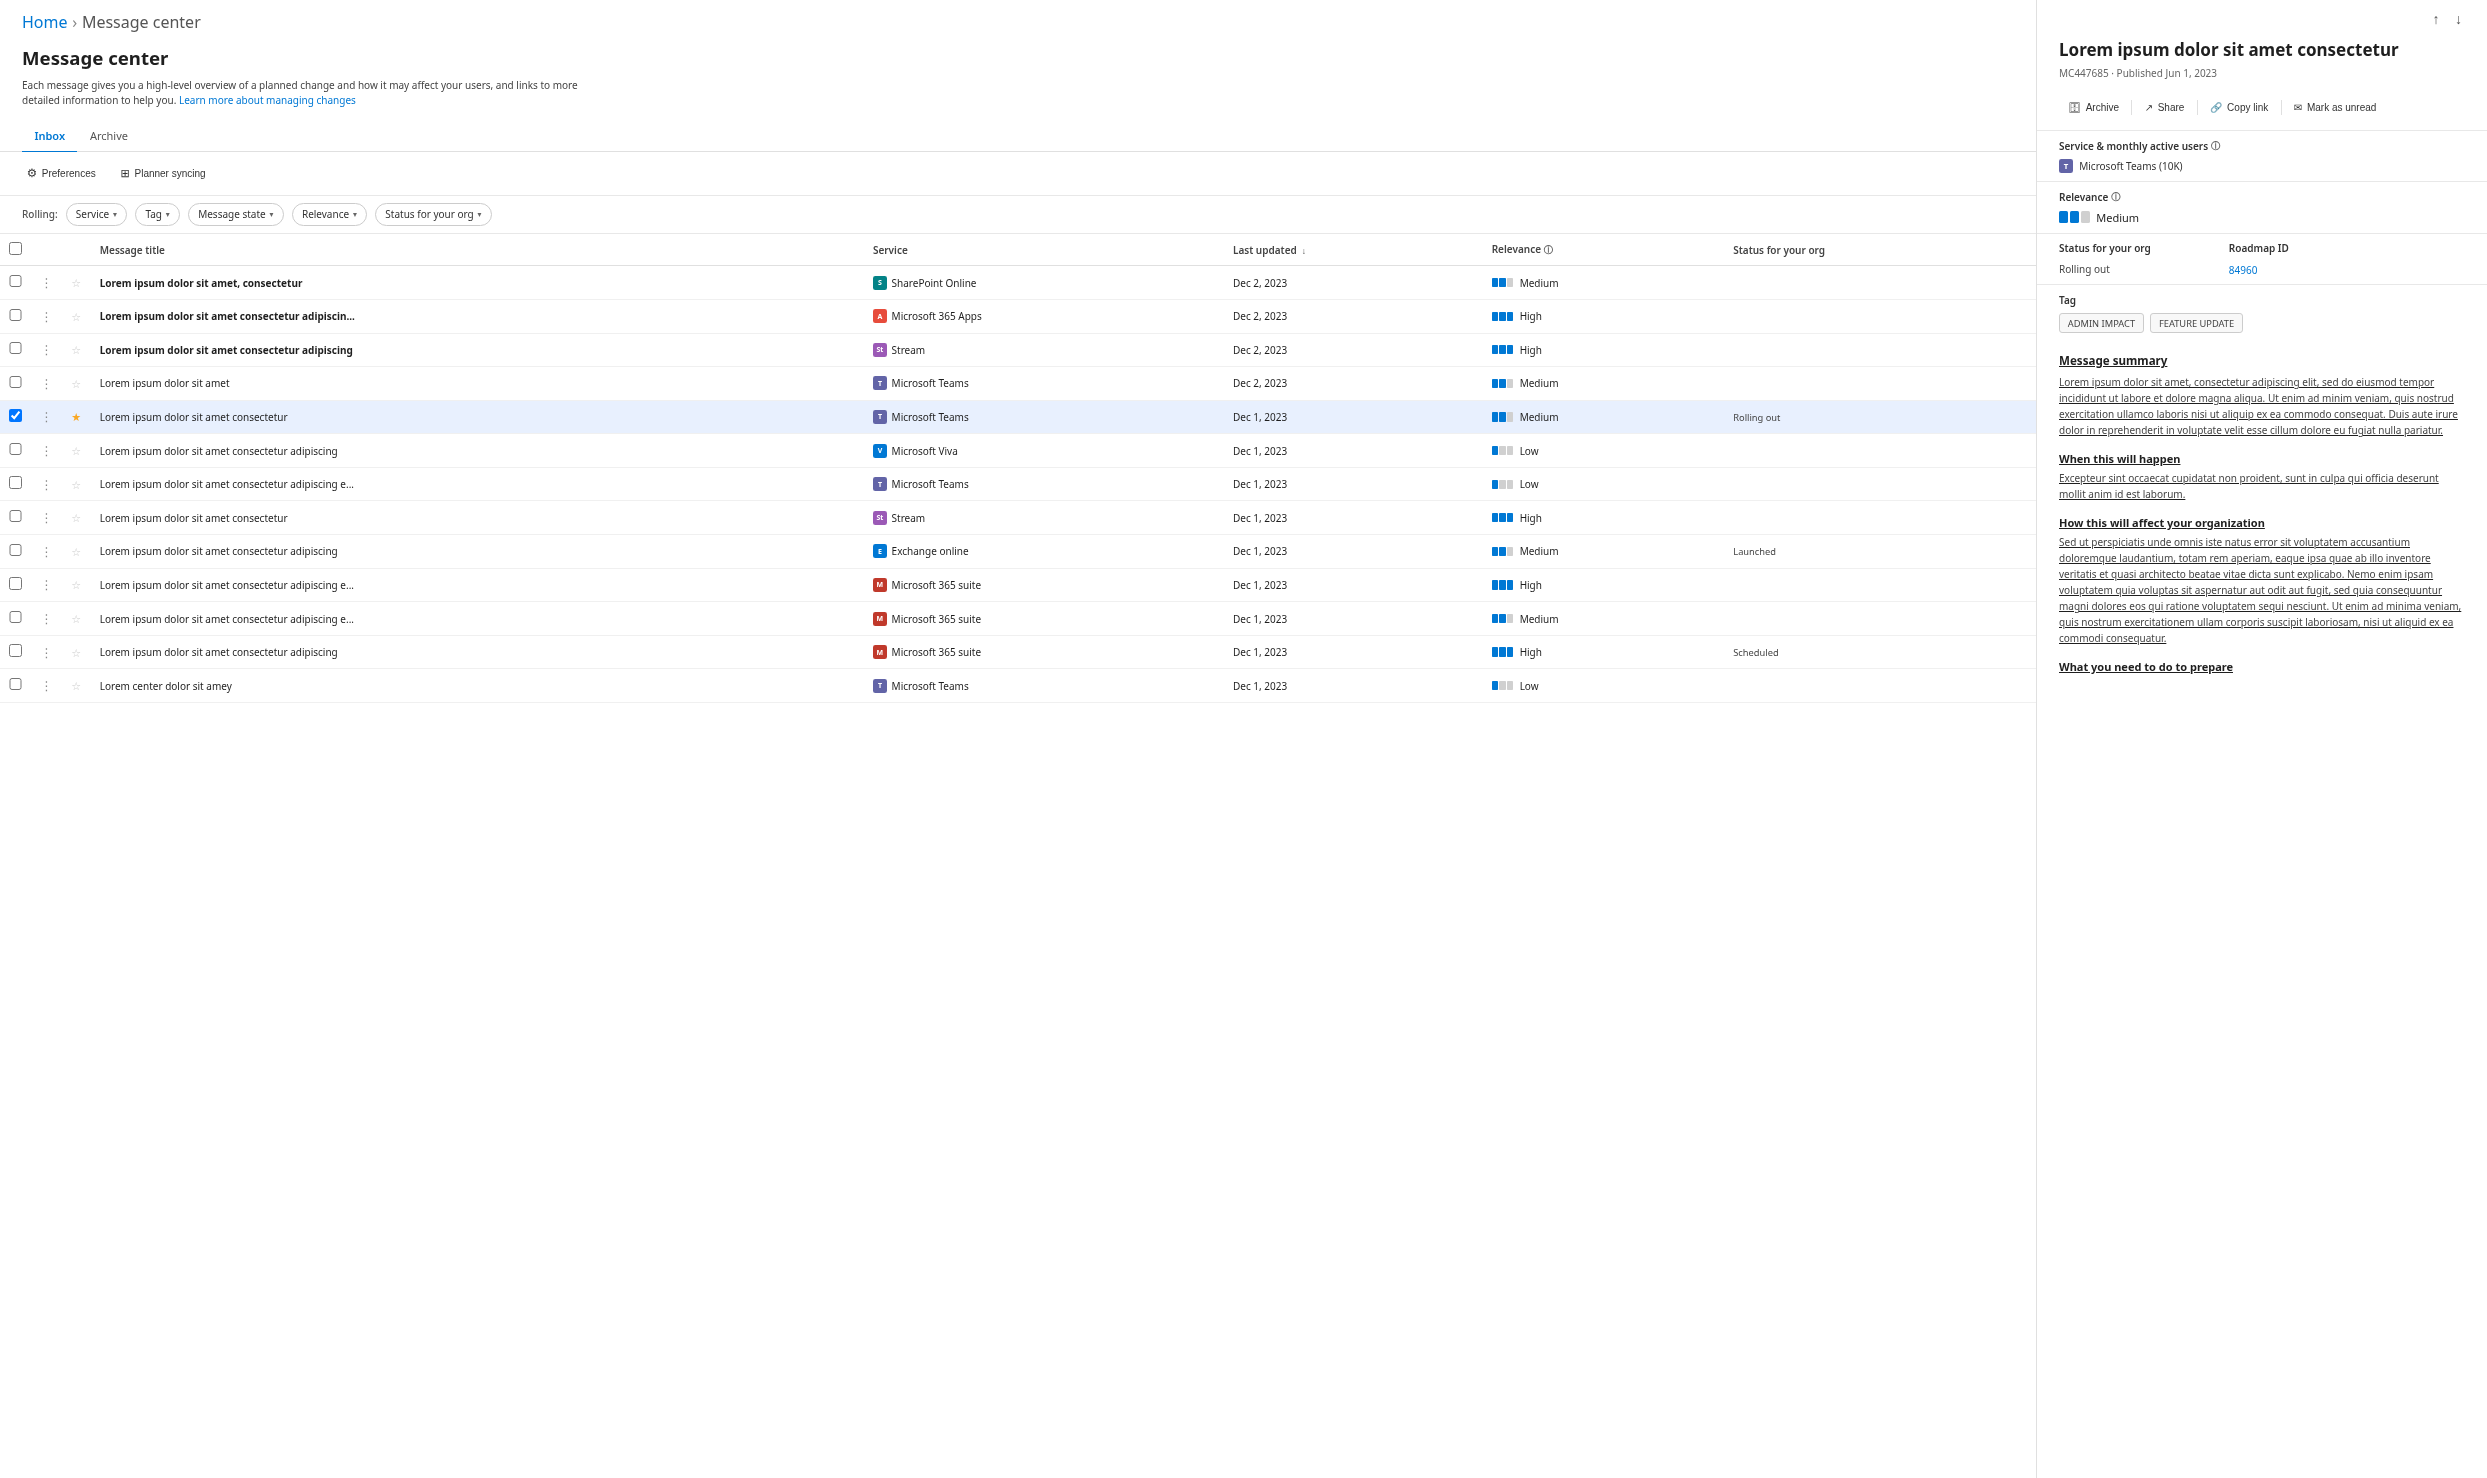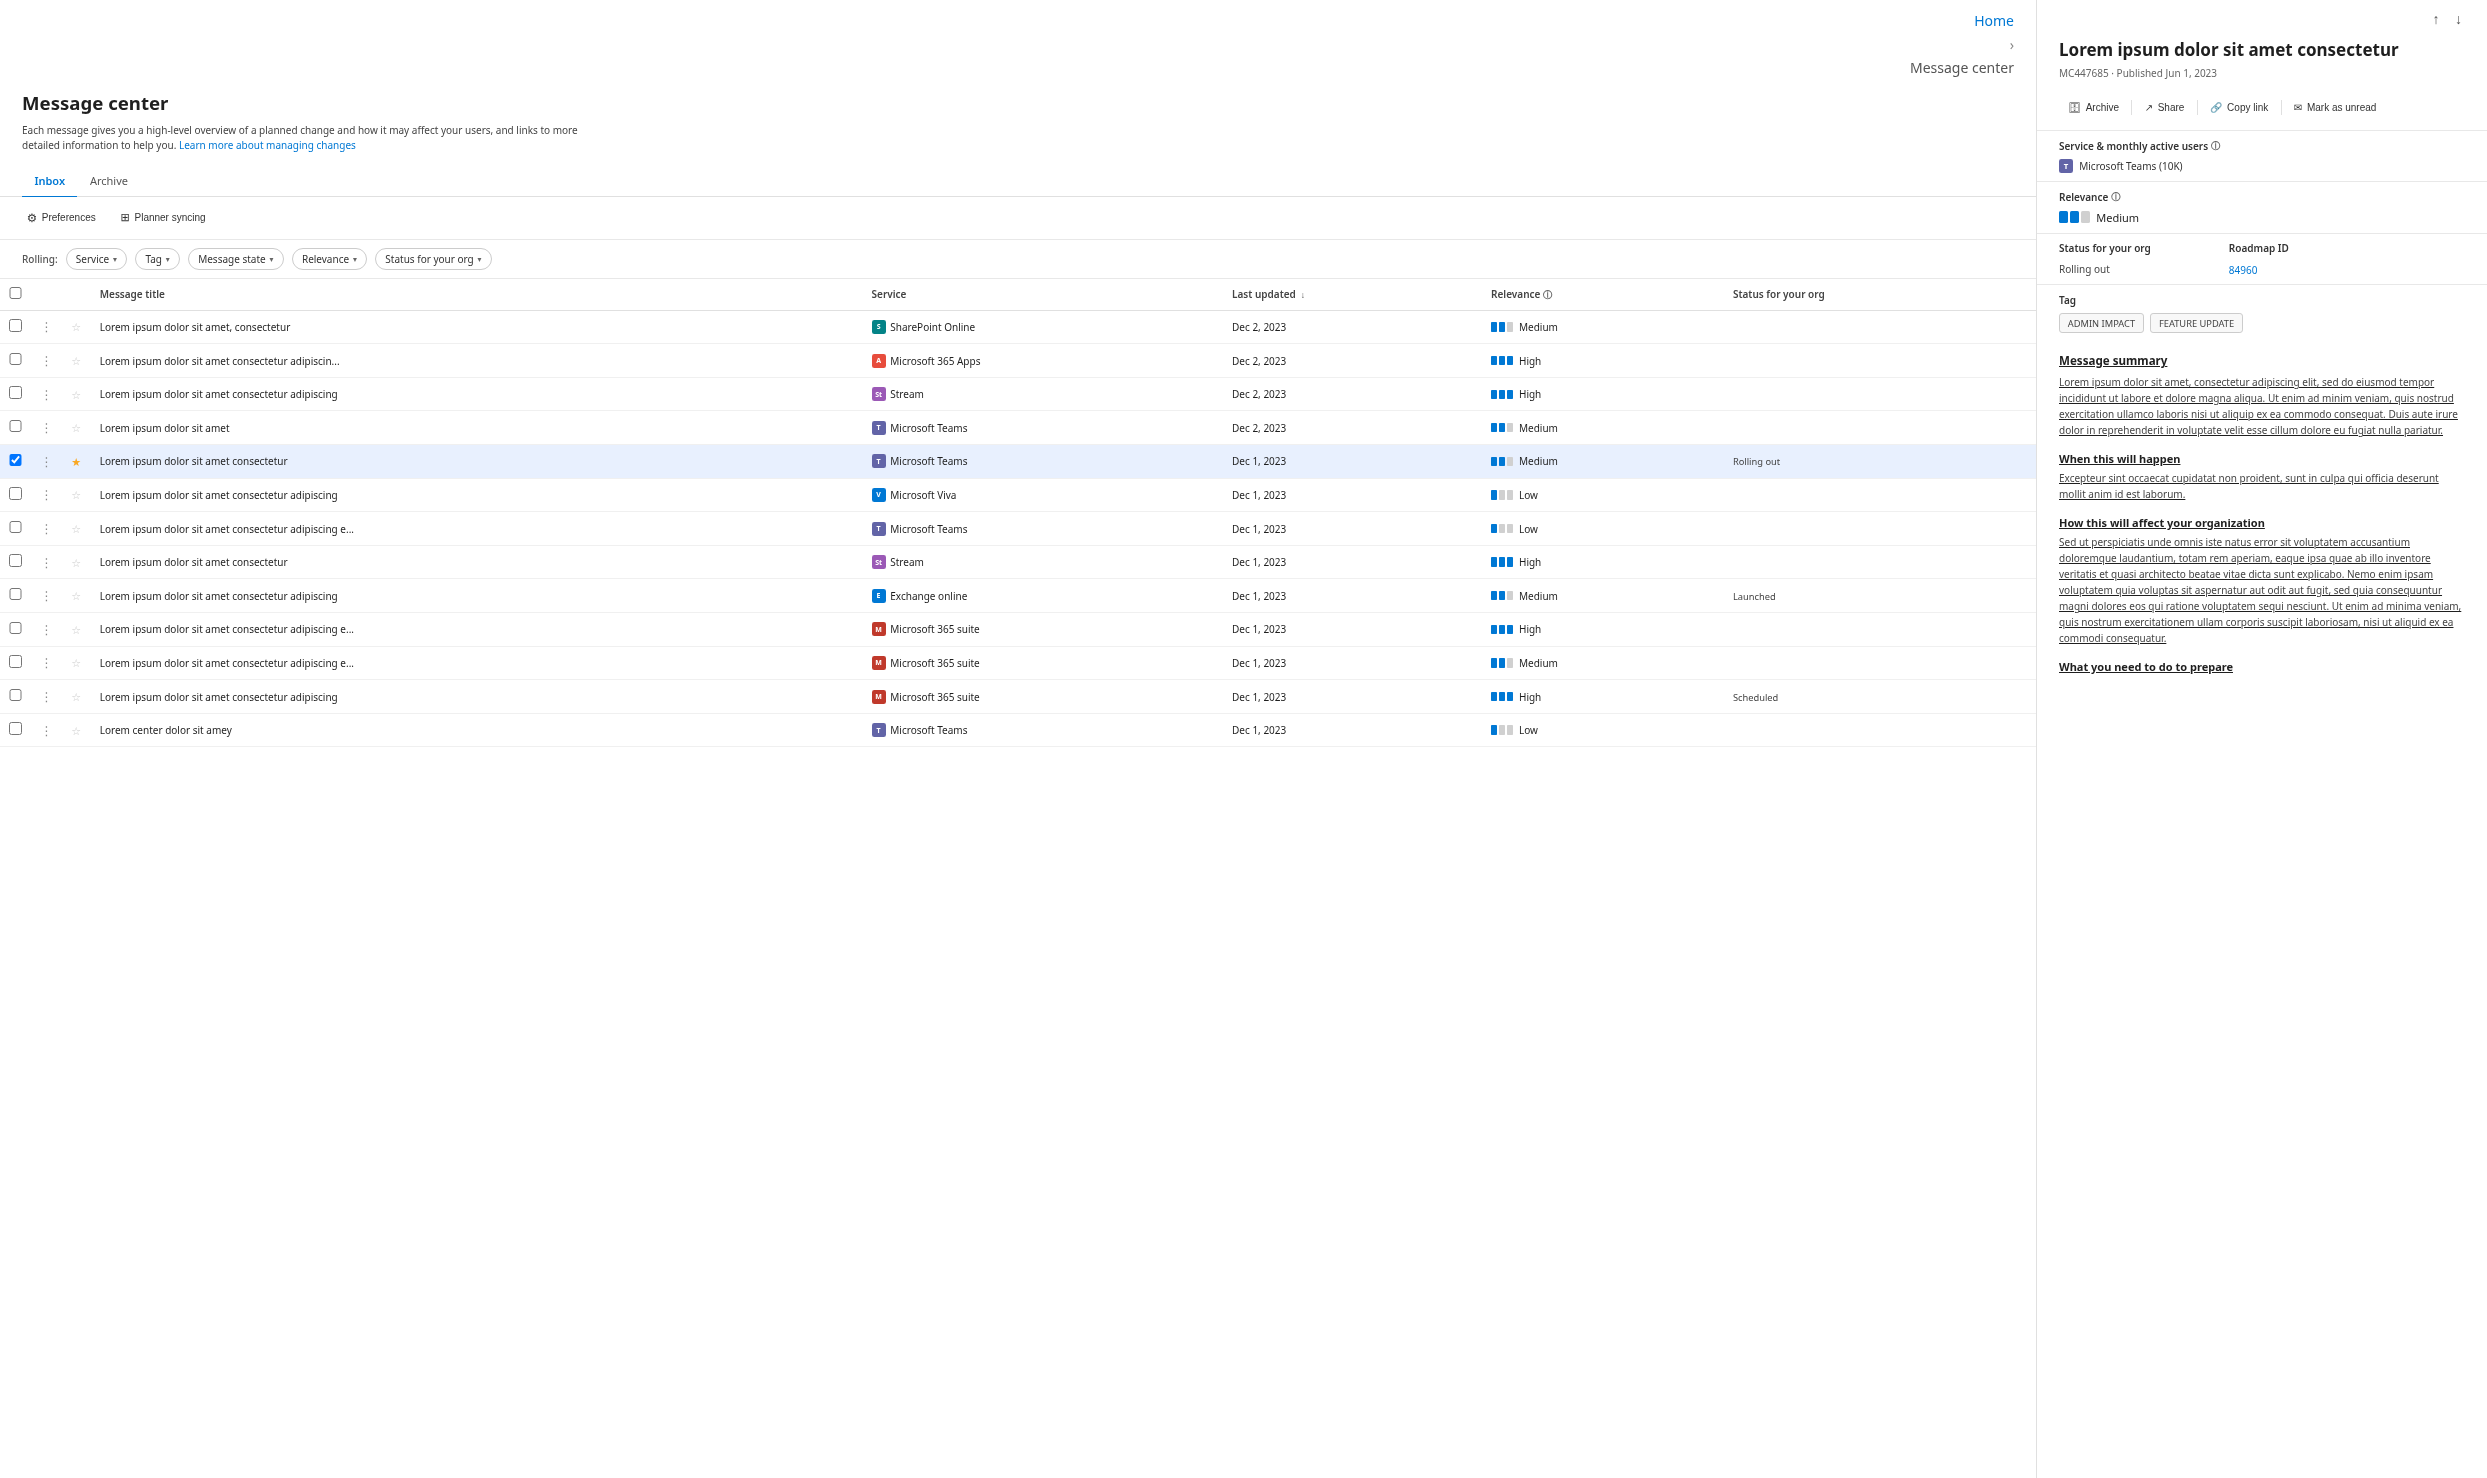--- a/index.html
+++ b/index.html
@@ -2,21 +2,21 @@
 <html style="font-size:12.4px"><head>
   <meta charset="utf-8">
   <style>
     * { box-sizing: border-box; margin: 0; padding: 0; }
     body { font-family: 'Segoe UI', system-ui, sans-serif; font-size: 11px; color: #1f1f1f; background: #fff; display: flex; height: 100vh; overflow: hidden; }
 
     
     .left-panel { flex: 1; display: flex; flex-direction: column; overflow: hidden; border-right: 0.8px solid #e0e0e0; }
 
     
-    .breadcrumb { display: flex; align-items: flex-end; gap: 4.7px; padding: 11px 22px 6.2px; font-size: 14px; color: #555; flex-direction: column; }
+    .breadcrumb { display: flex; align-items: flex-end; gap: 4.7px; padding: 11px 22px 6.2px; font-size: 16px; color: #555; }
     .breadcrumb a { color: #0078d4; text-decoration: none; }
     .breadcrumb .sep { color: #888; }
 
     
     .title-area { padding: 6.2px 22px 12.4px; }
     .title-area h1 { font-size: 18.6px; font-weight: 700; color: #1f1f1f; }
     .title-area .subtitle { font-size: 10px; color: #444; margin-top: 7.8px; line-height: 1.5; max-width: 589px; }
     .title-area .learn-link { color: #0078d4; text-decoration: none; }
 
     
@@ -38,21 +38,21 @@
     .table-container { flex: 1; overflow-y: auto; }
     table { width: 100%; border-collapse: collapse; font-size: 10px; }
     thead tr { border-bottom: 0.8px solid #e0e0e0; }
     thead th { padding: 7.8px 9.3px; text-align: left; font-weight: 600; color: #444; white-space: nowrap; }
     thead th.check-col { width: 31px; }
     thead th.dots-col { width: 23px; }
     thead th.star-col { width: 25px; text-align: center; }
     tbody tr { border-bottom: 0.8px solid #f0f0f0; }
     tbody tr.selected { background: #e8f0fe; }
     tbody td { padding: 7.8px 9.3px; vertical-align: middle; }
-    .msg-title { font-weight: 400; color: #1f1f1f; }
+    .msg-title { font-weight: 700; color: #1f1f1f; }
     .msg-title.normal { font-weight: 400; }
     .service-cell { display: flex; align-items: center; gap: 4.7px; }
     .relevance-cell { display: flex; align-items: center; gap: 6.2px; }
     .rel-bars { display: flex; gap: 1.6px; }
     .status-badge { font-size: 9.3px; color: #444; }
     .three-dots { color: #888; cursor: pointer; font-size: 12.4px; }
     .star-icon { cursor: pointer; font-size: 11px; }
     .star-filled { color: #f9a825; }
     .star-empty { color: #ccc; }
     .sort-icon { font-size: 8.5px; margin-left: 2.3px; }

